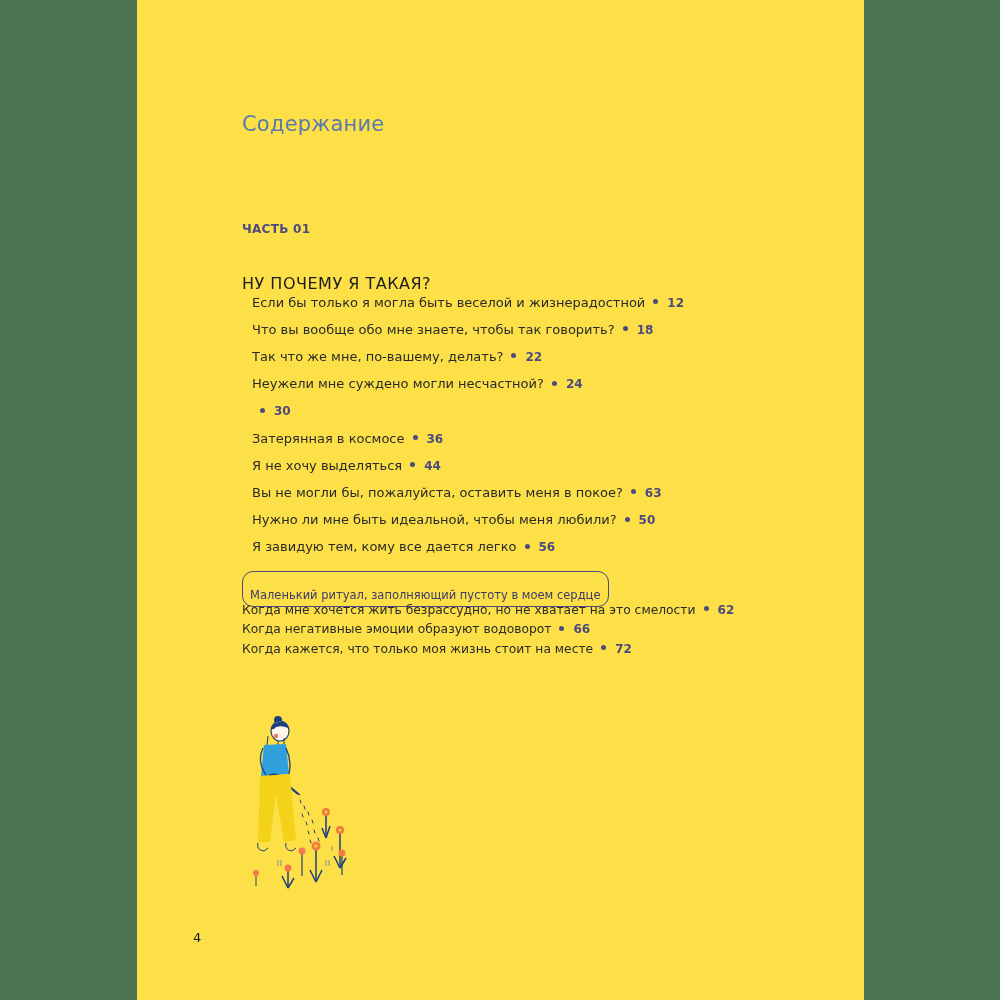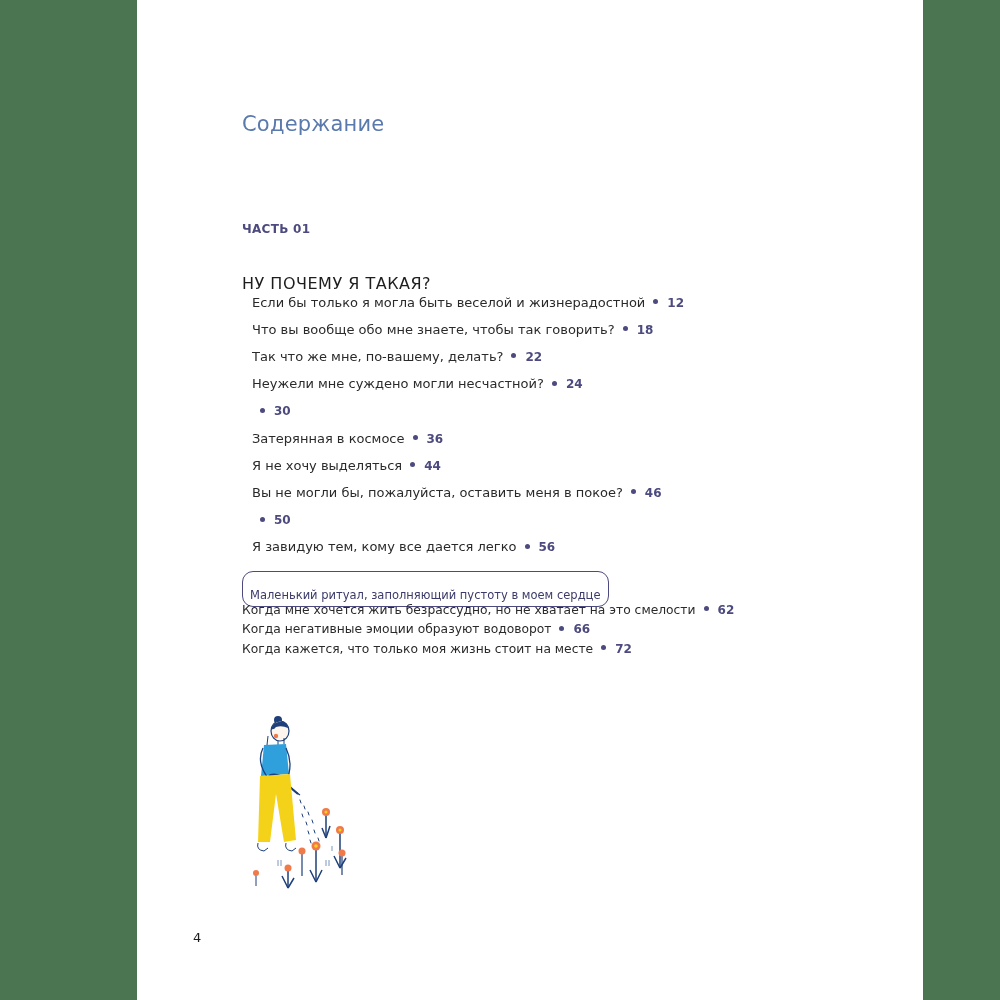--- a/index.html
+++ b/index.html
@@ -11,23 +11,23 @@
     }
     body {
       background: #4a7550;
       position: relative;
       font-family: "DejaVu Sans", sans-serif;
     }
     .page {
       position: absolute;
       left: 137px;
       top: 0;
-      width: 786px;
+      width: 727px;
       height: 1000px;
-      background: #ffffff;
+      background: #fde047;
     }
     .content {
       position: absolute;
       left: 105px;
       top: 0;
       width: 600px;
     }
     .toc-title {
       position: absolute;
       top: 98px;
@@ -190,23 +190,24 @@
           <span class="page-num">36</span>
         </li>
       <li class="entry">
           <span>Я не хочу выделяться</span>
           <span class="dot"></span>
           <span class="page-num">44</span>
         </li>
       <li class="entry">
           <span>Вы не могли бы, пожалуйста, оставить меня в покое?</span>
           <span class="dot"></span>
-          <span class="page-num">46</span>
-        </li>
-      <li class="entry">
+          <span class="page-num">63</span>
+        </li>
+      <li class="entry">
+          <span>Нужно ли мне быть идеальной, чтобы меня любили?</span>
           <span class="dot"></span>
           <span class="page-num">50</span>
         </li>
       <li class="entry">
           <span>Я завидую тем, кому все дается легко</span>
           <span class="dot"></span>
           <span class="page-num">56</span>
         </li>
     </ul>
 

